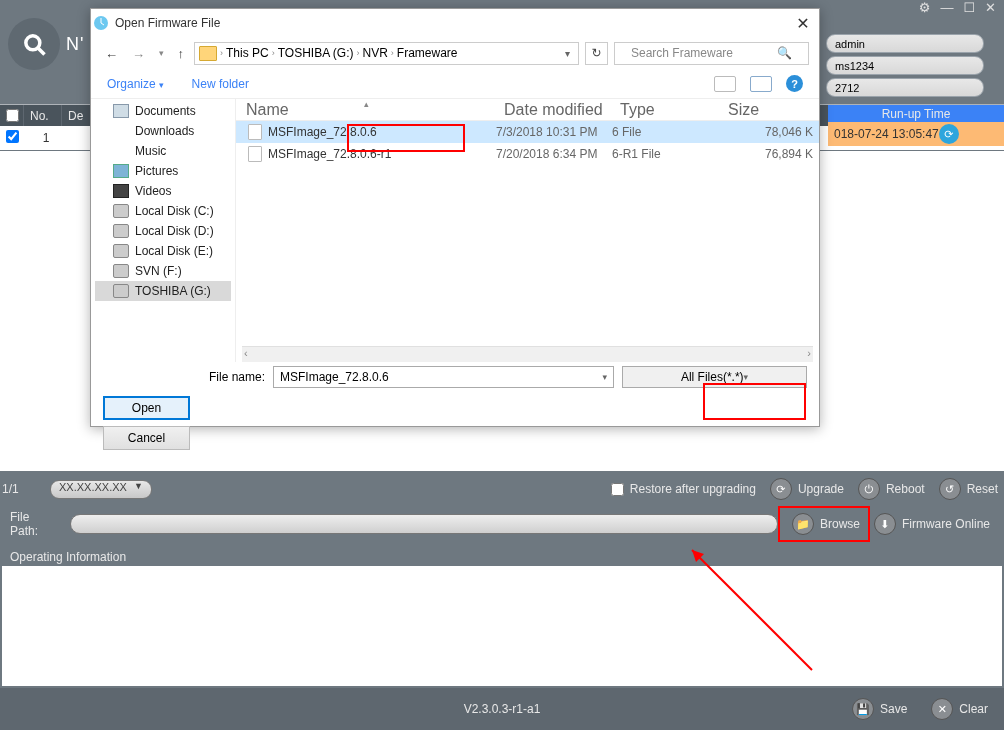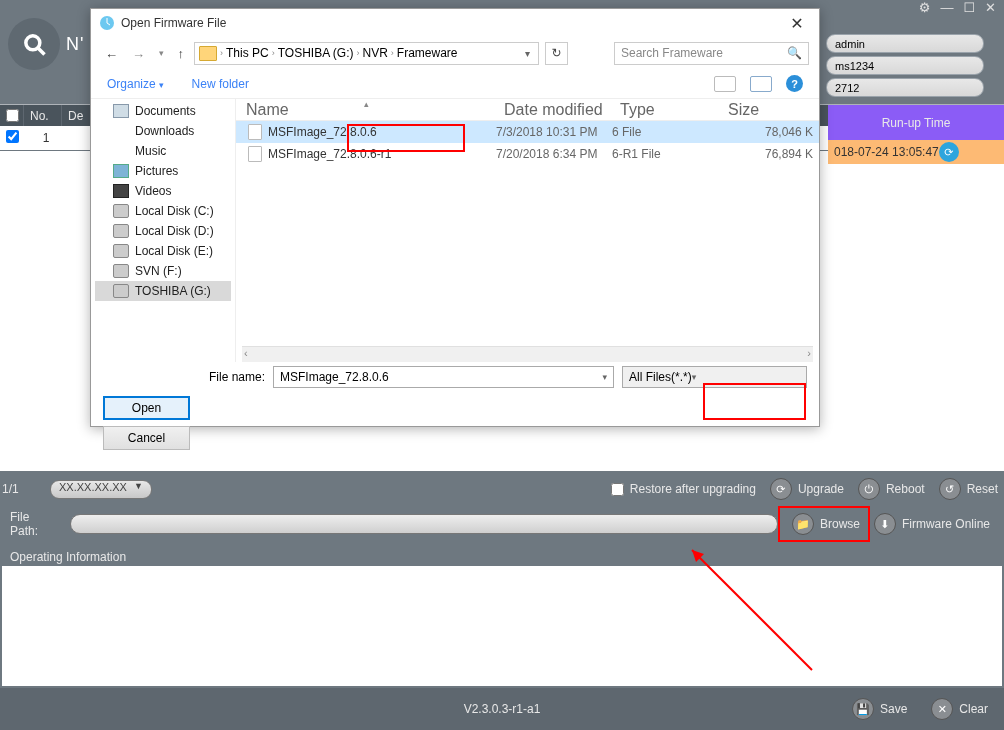--- a/index.html
+++ b/index.html
@@ -23,34 +23,34 @@
 .bg-head > div { border-right: 1px solid #5e6770; padding-left: 6px; display: flex; align-items: center; height: 100%; }
 .bg-row { display: flex; background: #fff; color: #333; font-size: 12px; height: 24px; align-items: center; }
 .bg-row > div { padding-left: 6px; }
 .col-chk { width: 24px; }
 .col-no { width: 38px; text-align: center; }
 .col-de { width: 36px; }
 .rest-bg { position: absolute; top: 151px; left: 0; right: 0; height: 320px; background: #fff; }
 
 
 .dialog { position: absolute; left: 90px; top: 8px; width: 730px; height: 419px; background: #fff; border: 1px solid #999; box-shadow: 0 2px 12px rgba(0,0,0,0.3); }
-.dlg-title { height: 28px; display: flex; align-items: center; padding: 0 8px; }
+.dlg-title { height: 28px; display: flex; align-items: center; padding: 0 2px; }
 .dlg-title .dlg-icon { width: 16px; height: 16px; margin-right: 6px; }
 .dlg-title .title-txt { font-size: 12px; color: #333; flex: 1; }
 .dlg-title .close-x { width: 28px; text-align: center; font-size: 16px; color: #333; }
 
 .dlg-nav { height: 32px; display: flex; align-items: center; padding: 0 10px; gap: 6px; border-top: 0; }
 .nav-arrow { font-size: 13px; color: #888; padding: 0 4px; }
 .nav-arrow.en { color: #333; }
 .crumb-box { flex: 1; height: 23px; border: 1px solid #ccc; display: flex; align-items: center; padding: 0 4px; font-size: 12px; gap: 3px; }
 .crumb-box .fldr-ic { width: 18px; height: 15px; background: #ffd57a; border: 1px solid #d6a932; border-radius: 1px; }
 .crumb-box .sep { color: #888; font-size: 9px; }
 .crumb-box .chev { margin-left: auto; color: #666; padding: 0 4px; font-size: 10px; }
 .refresh { width: 23px; height: 23px; border: 1px solid #ccc; display: flex; align-items: center; justify-content: center; font-size: 12px; color: #444; }
-.search-box { width: 195px; height: 23px; border: 1px solid #ccc; display: flex; align-items: center; padding: 0 6px; font-size: 12px; color: #888; margin-left: 40px; }
+.search-box { width: 195px; height: 23px; border: 1px solid #ccc; display: flex; align-items: center; padding: 0 16px; font-size: 12px; color: #888; }
 .search-box .srch-ic { margin-left: auto; }
 
 .dlg-tools { height: 30px; display: flex; align-items: center; padding: 0 16px; font-size: 12px; gap: 28px; border-bottom: 1px solid #eee; }
 .dlg-tools .org { color: #3b82f6; }
 .dlg-tools .nf { color: #3b82f6; }
 .dlg-tools .right-tools { margin-left: auto; display: flex; align-items: center; gap: 14px; }
 .view-ic { width: 22px; height: 16px; border: 1px solid #bbb; border-radius: 2px; }
 .help-ic { width: 17px; height: 17px; border-radius: 50%; background: #2b8fd9; color: #fff; font-size: 11px; display: flex; align-items: center; justify-content: center; font-weight: bold; }
 
 .dlg-body { display: flex; height: 263px; }
@@ -83,21 +83,21 @@
 .fr-size { flex: 1; text-align: right; padding-right: 6px; color: #666; }
 .file-scroll { position: absolute; bottom: 0; left: 6px; right: 6px; height: 16px; background: #f0f0f0; border-top: 1px solid #e0e0e0; }
 .file-scroll::before { content: '‹'; position: absolute; left: 2px; color: #888; font-size: 11px; }
 .file-scroll::after { content: '›'; position: absolute; right: 2px; color: #888; font-size: 11px; }
 
 .dlg-foot { height: 65px; padding: 4px 12px; }
 .fn-row { display: flex; align-items: center; gap: 8px; font-size: 12px; margin-bottom: 8px; }
 .fn-row label { width: 162px; text-align: right; }
 .fn-row .fn-in { flex: 1; height: 22px; border: 1px solid #aaa; padding: 0 6px; font-size: 12px; display: flex; align-items: center; justify-content: space-between; }
 .fn-row .fn-in::after { content: '▾'; font-size: 9px; color: #666; }
-.ft-sel { width: 185px; height: 22px; border: 1px solid #aaa; padding: 0 6px; font-size: 12px; display: flex; align-items: center; justify-content: flex-start; background: #f0f0f0; }
+.ft-sel { width: 185px; height: 22px; border: 1px solid #aaa; padding: 0 6px; font-size: 12px; display: flex; align-items: center; justify-content: center; background: #f0f0f0; }
 .ft-sel::after { content: '▾'; font-size: 9px; color: #666; }
 .btn-row { display: flex; justify-content: flex-end; gap: 6px; flex-direction: column; }
 .wbtn { width: 87px; height: 24px; border: 1px solid #bbb; background: linear-gradient(#f0f0f0,#e0e0e0); font-size: 12px; display: flex; align-items: center; justify-content: center; }
 .wbtn.open { border: 2px solid #0078d7; background: #e5f1fb; }
 
 
 .redbox { position: absolute; border: 2px solid #ff0000; pointer-events: none; }
 
 
 .bottom { position: absolute; left: 0; right: 0; top: 474px; color: #e8e8e8; font-size: 12px; }
@@ -118,21 +118,21 @@
 .op-body { margin: 0 2px; background: #fff; height: 120px; }
 
 .footer { position: absolute; bottom: 0; left: 0; right: 0; height: 42px; background: #5e676f; display: flex; align-items: center; justify-content: center; color: #e8e8e8; font-size: 12px; }
 .footer .right { position: absolute; right: 12px; display: flex; gap: 16px; }
 
 
 .red-arrow { position: absolute; pointer-events: none; overflow: visible; }
 
 
 .rt-col { position: absolute; right: 0; top: 104px; width: 176px; }
-.rt-head { background: #8b5cf6; height: 36px; display: flex; align-items: center; justify-content: center; color: #e8e8e8; font-size: 12px; border-top: 1px solid #aeb3b8; }
+.rt-head { background: #3b82f6; height: 18px; display: flex; align-items: center; justify-content: center; color: #e8e8e8; font-size: 12px; border-top: 1px solid #aeb3b8; }
 .rt-row { background: #fdba74; height: 24px; display: flex; align-items: center; justify-content: flex-start; color: #333; font-size: 12px; padding: 0 6px; }
 .rt-ref { width: 20px; height: 20px; border-radius: 50%; background: #2da5dd; display: flex; align-items: center; justify-content: center; color: #fff; font-size: 11px; }
 </style>
 </head>
 <body>
 
 <div class="app-bg">
   <div class="title-bar">
     <div class="title-controls">
       <span>⚙</span>

